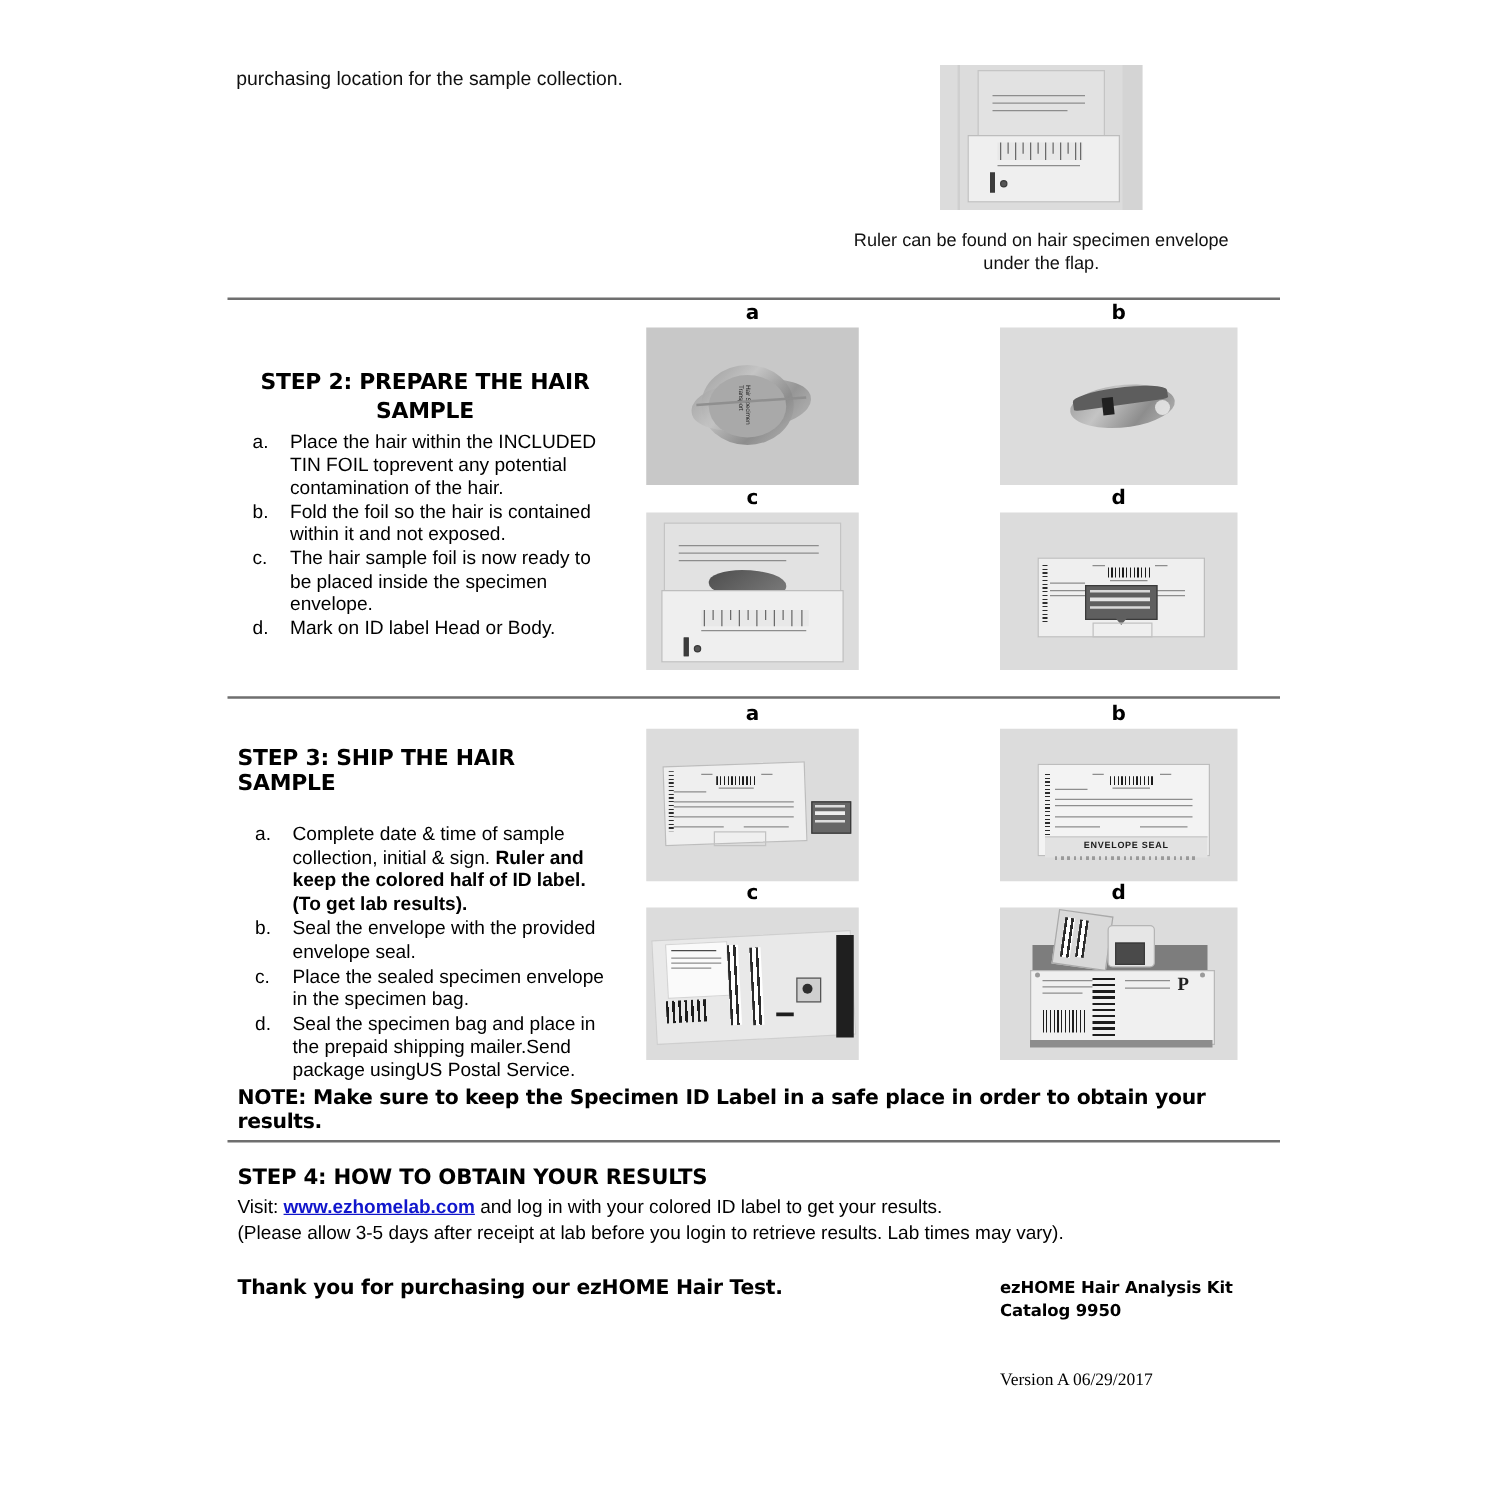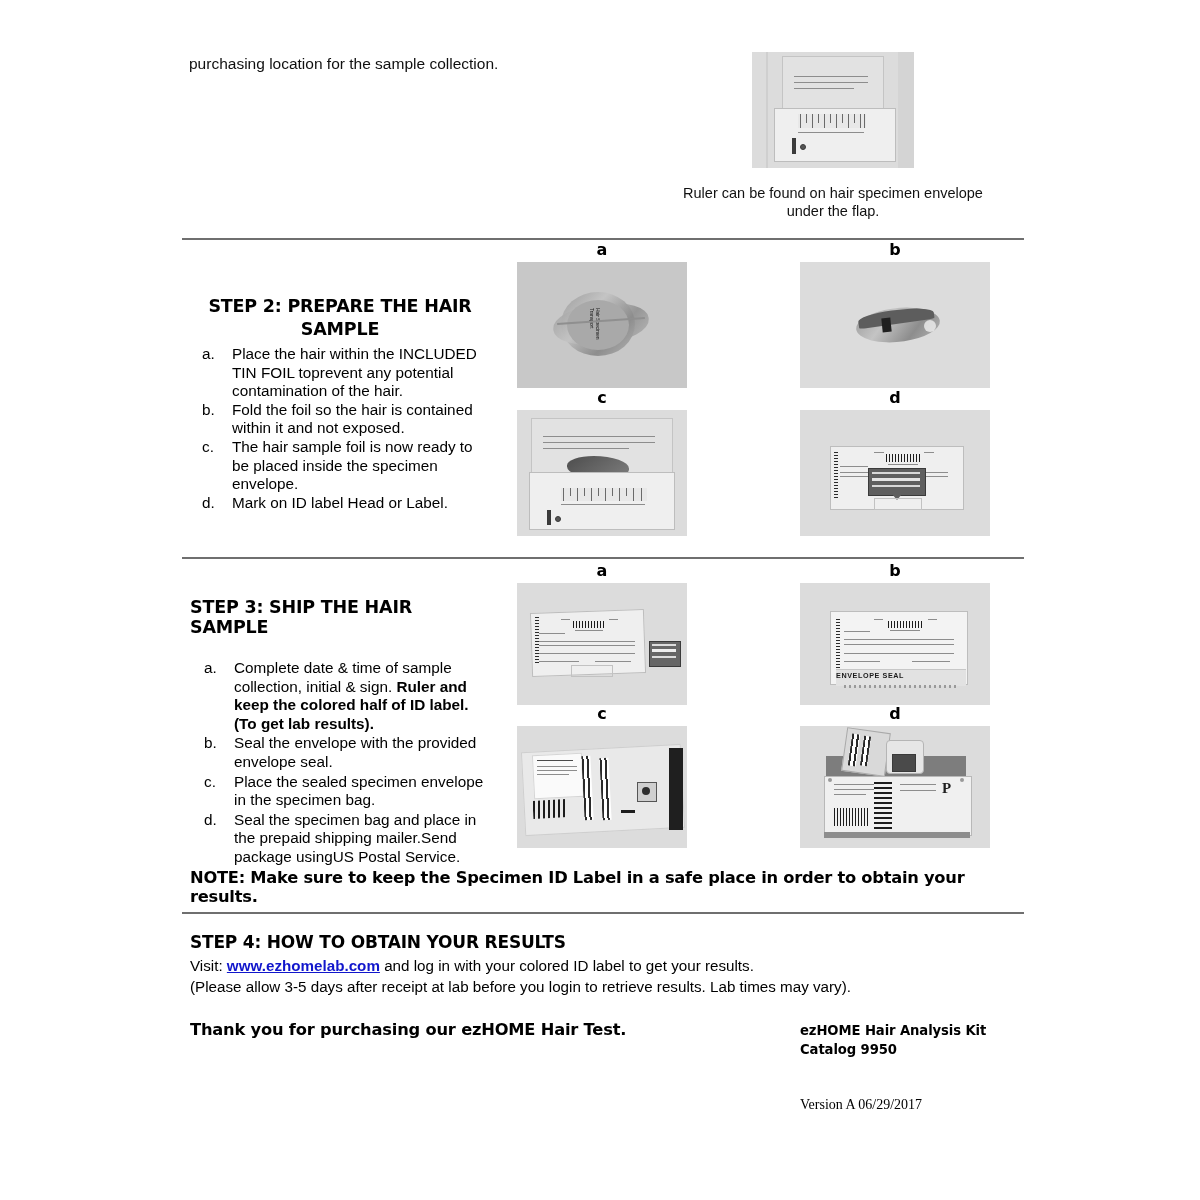--- a/index.html
+++ b/index.html
@@ -324,21 +324,21 @@
       <li>
         <span class="marker">b.</span>
         <span>Fold the foil so the hair is contained within it and not exposed.</span>
       </li>
       <li>
         <span class="marker">c.</span>
         <span>The hair sample foil is now ready to be placed inside the specimen envelope.</span>
       </li>
       <li>
         <span class="marker">d.</span>
-        <span>Mark on ID label Head or Label.</span>
+        <span>Mark on ID label Head or Body.</span>
       </li>
     </ol>
   </div>
 
   <div class="cell" id="s2-a">
     <div class="cell-label">a</div>
     <div class="photo ph-bg-m">
       <div class="foil" style="left:44px;top:30px;width:74px;height:64px;border-radius:50% 50% 50% 50%/50% 50% 50% 50%;"></div>
       <div class="foil" style="left:36px;top:42px;width:96px;height:40px;border-radius:50% 46% 50% 46%;opacity:.85;transform:rotate(-6deg);"></div>
       <div style="position:absolute;left:50px;top:38px;width:62px;height:50px;border-radius:50%;background:#a9a9a9;"></div>
@@ -461,21 +461,21 @@
       <div class="tiny-text" style="left:128px;top:36px;width:9px;"></div>
       <div class="tiny-text" style="left:90px;top:47px;width:30px;"></div>
       <div class="tiny-text" style="left:44px;top:48px;width:26px;"></div>
       <div class="tiny-text" style="left:44px;top:56px;width:110px;"></div>
       <div class="tiny-text" style="left:44px;top:61px;width:110px;"></div>
       <div class="tiny-text" style="left:44px;top:70px;width:110px;"></div>
       <div class="tiny-text" style="left:44px;top:78px;width:36px;"></div>
       <div class="tiny-text" style="left:112px;top:78px;width:38px;"></div>
       <div style="position:absolute;left:36px;top:36px;width:4px;height:52px;background:repeating-linear-gradient(to bottom,#2b2b2b 0 1px,transparent 1px 3px);"></div>
       <div style="position:absolute;left:36px;top:86px;width:130px;height:16px;background:#e2e2e2;border-top:1px solid #c7c7c7;"></div>
-      <div style="position:absolute;left:36px;top:88px;width:130px;text-align:left;font-size:7.2px;font-weight:bold;letter-spacing:.6px;color:#1b1b1b;font-family:'Liberation Sans',sans-serif;">ENVELOPE SEAL</div>
+      <div style="position:absolute;left:36px;top:88px;width:130px;text-align:center;font-size:7.2px;font-weight:bold;letter-spacing:.6px;color:#1b1b1b;font-family:'Liberation Sans',sans-serif;">ENVELOPE SEAL</div>
       <div style="position:absolute;left:44px;top:102px;width:112px;height:3px;background:repeating-linear-gradient(to right,#9a9a9a 0 2px,transparent 2px 5px);"></div>
     </div>
   </div>
 
   <div class="cell" id="s3-c">
     <div class="cell-label">c</div>
     <div class="photo ph-bg-l">
       <div style="position:absolute;left:6px;top:22px;width:158px;height:82px;background:#e9e9e9;border:1px solid #cfcfcf;transform:rotate(-3deg);"></div>
       <div style="position:absolute;left:16px;top:28px;width:48px;height:42px;background:#fafafa;border:1px solid #d5d5d5;transform:rotate(-3deg);"></div>
       <div class="tiny-text" style="left:20px;top:34px;width:36px;background:#4a4a4a;"></div>

